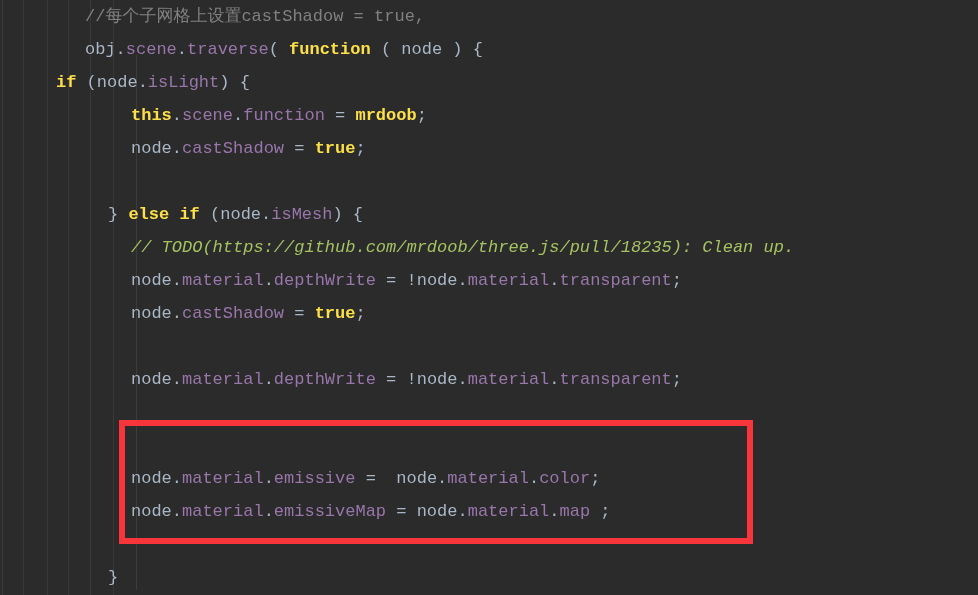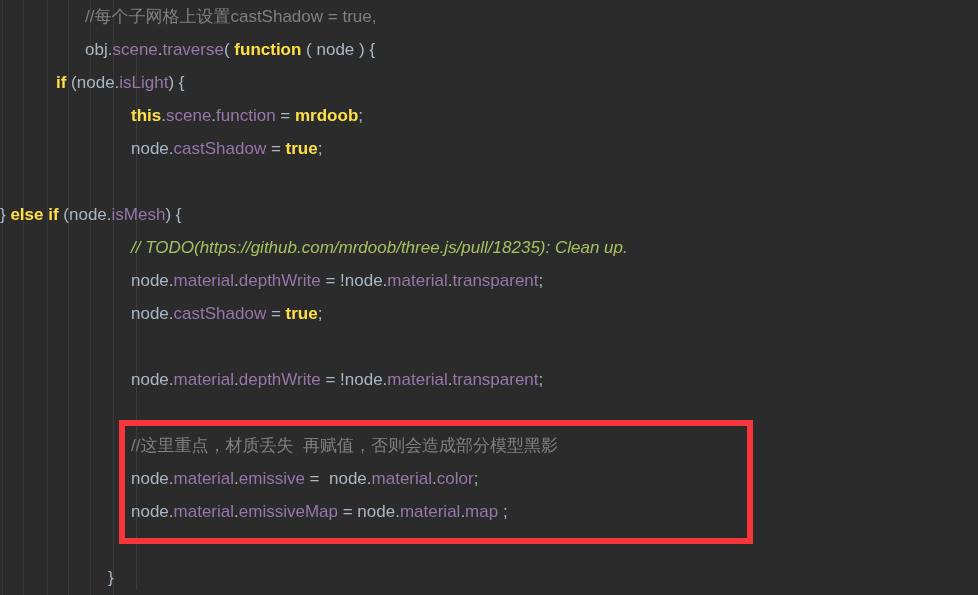--- a/index.html
+++ b/index.html
@@ -6,21 +6,21 @@
     margin: 0;
     padding: 0;
     background: #2b2b2b;
   }
   #editor {
     position: relative;
     width: 966px;
     height: 595px;
     background: #2b2b2b;
     overflow: hidden;
-    font-family: Liberation Sans, sans-serif;
+    font-family: Liberation Mono, monospace;
     font-size: 17px;
     line-height: 33px;
     -webkit-font-smoothing: antialiased;
   }
 
   
   .guide {
     position: absolute;
     top: 0;
     bottom: 0;
@@ -81,28 +81,27 @@
       <div class="guide short" style="left: 136px; top: 55px; height: 535px; bottom: auto;"></div>
     </div>
 
   <div class="code-area" id="code-area">
       <div class="line" style="top: 0px; padding-left: 85px;"><span class="tok-comment">//每个子网格上设置castShadow = true,</span></div>
       <div class="line" style="top: 33px; padding-left: 85px;"><span class="tok-default">obj</span><span class="tok-punct">.</span><span class="tok-field">scene</span><span class="tok-punct">.</span><span class="tok-field">traverse</span><span class="tok-punct">( </span><span class="tok-keyword">function</span><span class="tok-punct"> ( </span><span class="tok-default">node</span><span class="tok-punct"> ) {</span></div>
       <div class="line" style="top: 66px; padding-left: 56px;"><span class="tok-keyword">if</span><span class="tok-punct"> (</span><span class="tok-default">node</span><span class="tok-punct">.</span><span class="tok-field">isLight</span><span class="tok-punct">) {</span></div>
       <div class="line" style="top: 99px; padding-left: 131px;"><span class="tok-keyword">this</span><span class="tok-punct">.</span><span class="tok-field">scene</span><span class="tok-punct">.</span><span class="tok-field">function</span><span class="tok-punct"> = </span><span class="tok-keyword">mrdoob</span><span class="tok-punct">;</span></div>
       <div class="line" style="top: 132px; padding-left: 131px;"><span class="tok-default">node</span><span class="tok-punct">.</span><span class="tok-field">castShadow</span><span class="tok-punct"> = </span><span class="tok-keyword">true</span><span class="tok-punct">;</span></div>
       <div class="line" style="top: 165px; padding-left: 131px;">&nbsp;</div>
-      <div class="line" style="top: 198px; "><span class="tok-punct">} </span><span class="tok-keyword">else if</span><span class="tok-punct"> (</span><span class="tok-default">node</span><span class="tok-punct">.</span><span class="tok-field">isMesh</span><span class="tok-punct">) {</span></div>
+      <div class="line" style="top: 198px; padding-left: 108px;"><span class="tok-punct">} </span><span class="tok-keyword">else if</span><span class="tok-punct"> (</span><span class="tok-default">node</span><span class="tok-punct">.</span><span class="tok-field">isMesh</span><span class="tok-punct">) {</span></div>
       <div class="line" style="top: 231px; padding-left: 131px;"><span class="tok-todo">// TODO(https://github.com/mrdoob/three.js/pull/18235): Clean up.</span></div>
       <div class="line" style="top: 264px; padding-left: 131px;"><span class="tok-default">node</span><span class="tok-punct">.</span><span class="tok-field">material</span><span class="tok-punct">.</span><span class="tok-field">depthWrite</span><span class="tok-punct"> = !</span><span class="tok-default">node</span><span class="tok-punct">.</span><span class="tok-field">material</span><span class="tok-punct">.</span><span class="tok-field">transparent</span><span class="tok-punct">;</span></div>
       <div class="line" style="top: 297px; padding-left: 131px;"><span class="tok-default">node</span><span class="tok-punct">.</span><span class="tok-field">castShadow</span><span class="tok-punct"> = </span><span class="tok-keyword">true</span><span class="tok-punct">;</span></div>
       <div class="line" style="top: 330px; padding-left: 131px;">&nbsp;</div>
       <div class="line" style="top: 363px; padding-left: 131px;"><span class="tok-default">node</span><span class="tok-punct">.</span><span class="tok-field">material</span><span class="tok-punct">.</span><span class="tok-field">depthWrite</span><span class="tok-punct"> = !</span><span class="tok-default">node</span><span class="tok-punct">.</span><span class="tok-field">material</span><span class="tok-punct">.</span><span class="tok-field">transparent</span><span class="tok-punct">;</span></div>
       <div class="line" style="top: 396px; padding-left: 131px;">&nbsp;</div>
-      <div class="line" style="top: 429px; padding-left: 131px;"><span class="tok-comment">//这里重点，材质丢失  再赋值，否则会造成部分模型黑影</span></div>
       <div class="line" style="top: 462px; padding-left: 131px;"><span class="tok-default">node</span><span class="tok-punct">.</span><span class="tok-field">material</span><span class="tok-punct">.</span><span class="tok-field">emissive</span><span class="tok-punct"> =  </span><span class="tok-default">node</span><span class="tok-punct">.</span><span class="tok-field">material</span><span class="tok-punct">.</span><span class="tok-field">color</span><span class="tok-punct">;</span></div>
       <div class="line" style="top: 495px; padding-left: 131px;"><span class="tok-default">node</span><span class="tok-punct">.</span><span class="tok-field">material</span><span class="tok-punct">.</span><span class="tok-field">emissiveMap</span><span class="tok-punct"> = </span><span class="tok-default">node</span><span class="tok-punct">.</span><span class="tok-field">material</span><span class="tok-punct">.</span><span class="tok-field">map</span><span class="tok-punct"> ;</span></div>
       <div class="line" style="top: 528px; padding-left: 131px;">&nbsp;</div>
       <div class="line" style="top: 561px; padding-left: 108px;"><span class="tok-punct">}</span></div>
     </div>
 
   <div id="red-box" style="left: 119px; top: 420px; width: 634px; height: 124px; border-width: 6px; border-color: rgb(249, 53, 60);"></div>
 
 </div>
 

